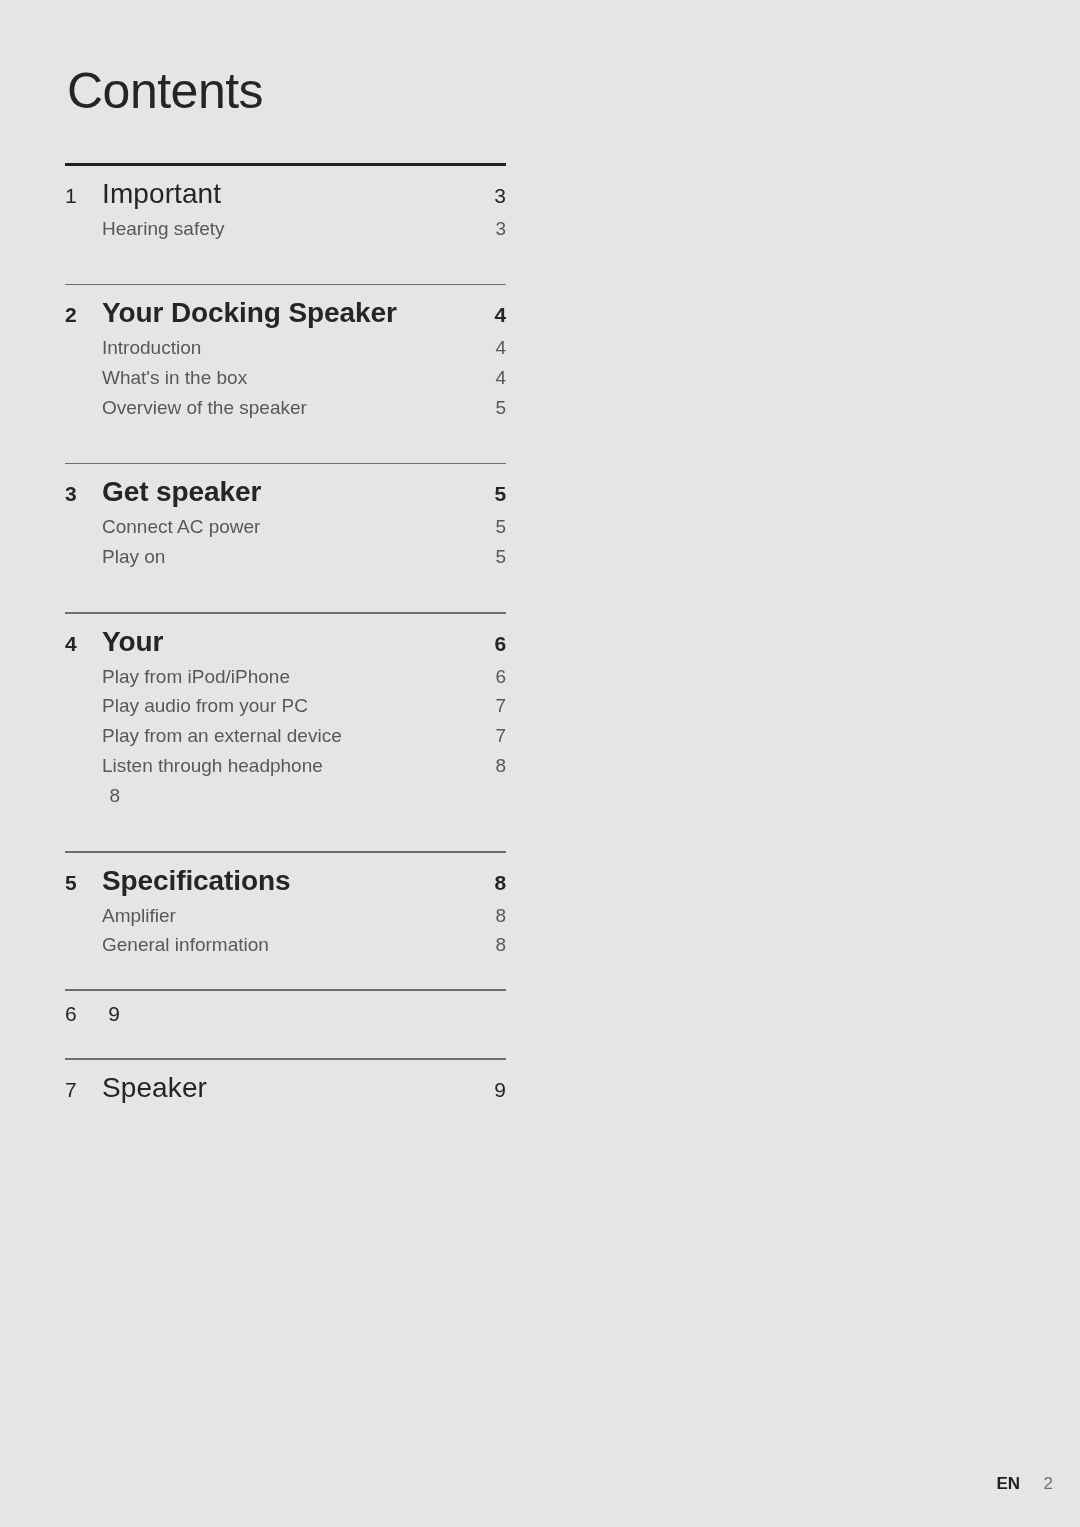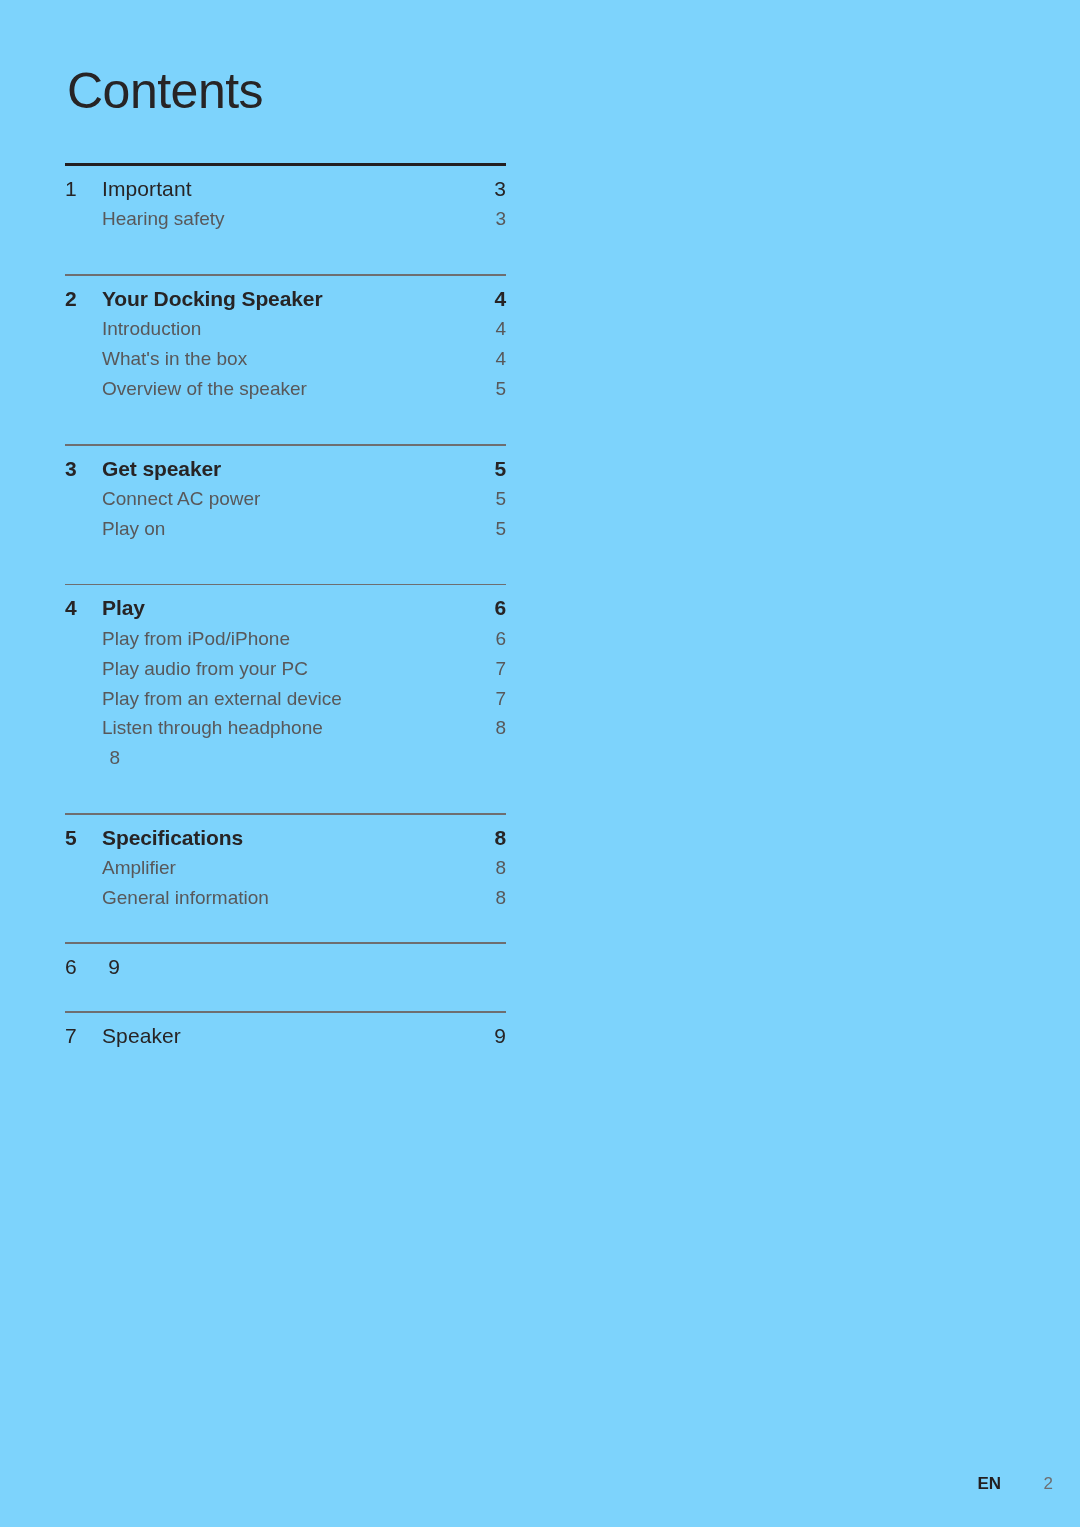--- a/index.html
+++ b/index.html
@@ -11,21 +11,21 @@
     width: 1080px;
     height: 1527px;
     position: relative;
     font-family: "Liberation Sans", sans-serif;
     -webkit-font-smoothing: antialiased;
   }
 
   .page {
     position: absolute;
     inset: 0;
-    background: #7dd3fc;
+    background: #e5e5e5;
     text-decoration: underline;
   }
 
   
   .page-title {
     position: absolute;
     left: 67px;
     top: 66px;
     font-size: 50px;
     font-weight: 300;
@@ -66,21 +66,21 @@
   }
   .sec-num {
     width: 37px;
     flex: 0 0 37px;
     font-size: 21px;
     color: #272425;
     line-height: 1.35;
   }
   .sec-label {
     flex: 1 1 auto;
-    font-size: 21px;
+    font-size: 28px;
     color: #272425;
     line-height: 1.35;
   }
   .sec-page {
     flex: 0 0 auto;
     font-size: 21px;
     color: #272425;
     line-height: 1.35;
     text-align: right;
     min-width: 18px;
@@ -135,21 +135,21 @@
   .sec-gap { height: 41px; }
   .sec-gap.tight { height: 30px; }
 
   
   .footer {
     position: absolute;
     right: 27px;
     bottom: 33px;
     display: flex;
     align-items: baseline;
-    gap: 42px;
+    gap: 23px;
   }
   .footer-lang {
     font-size: 17px;
     font-weight: 700;
     color: #231f20;
   }
   .footer-pageno {
     font-size: 17px;
     font-weight: 400;
     color: #6d6e70;
@@ -229,21 +229,21 @@
           <span class="sub-page">5</span>
         </li>
       </ul>
       <div class="sec-gap"></div>
     </div>
 
     <div class="toc-section">
       <div class="rule thin"></div>
       <div class="sec-row bold">
         <span class="sec-num">4</span>
-        <span class="sec-label">Play</span>
+        <span class="sec-label">Your</span>
         <span class="sec-page">6</span>
       </div>
       <ul class="sub-list">
         <li class="sub-row">
           <span class="sub-spacer"></span>
           <span class="sub-label">Play from iPod/iPhone</span>
           <span class="sub-page">6</span>
         </li>
         <li class="sub-row">
           <span class="sub-spacer"></span>

